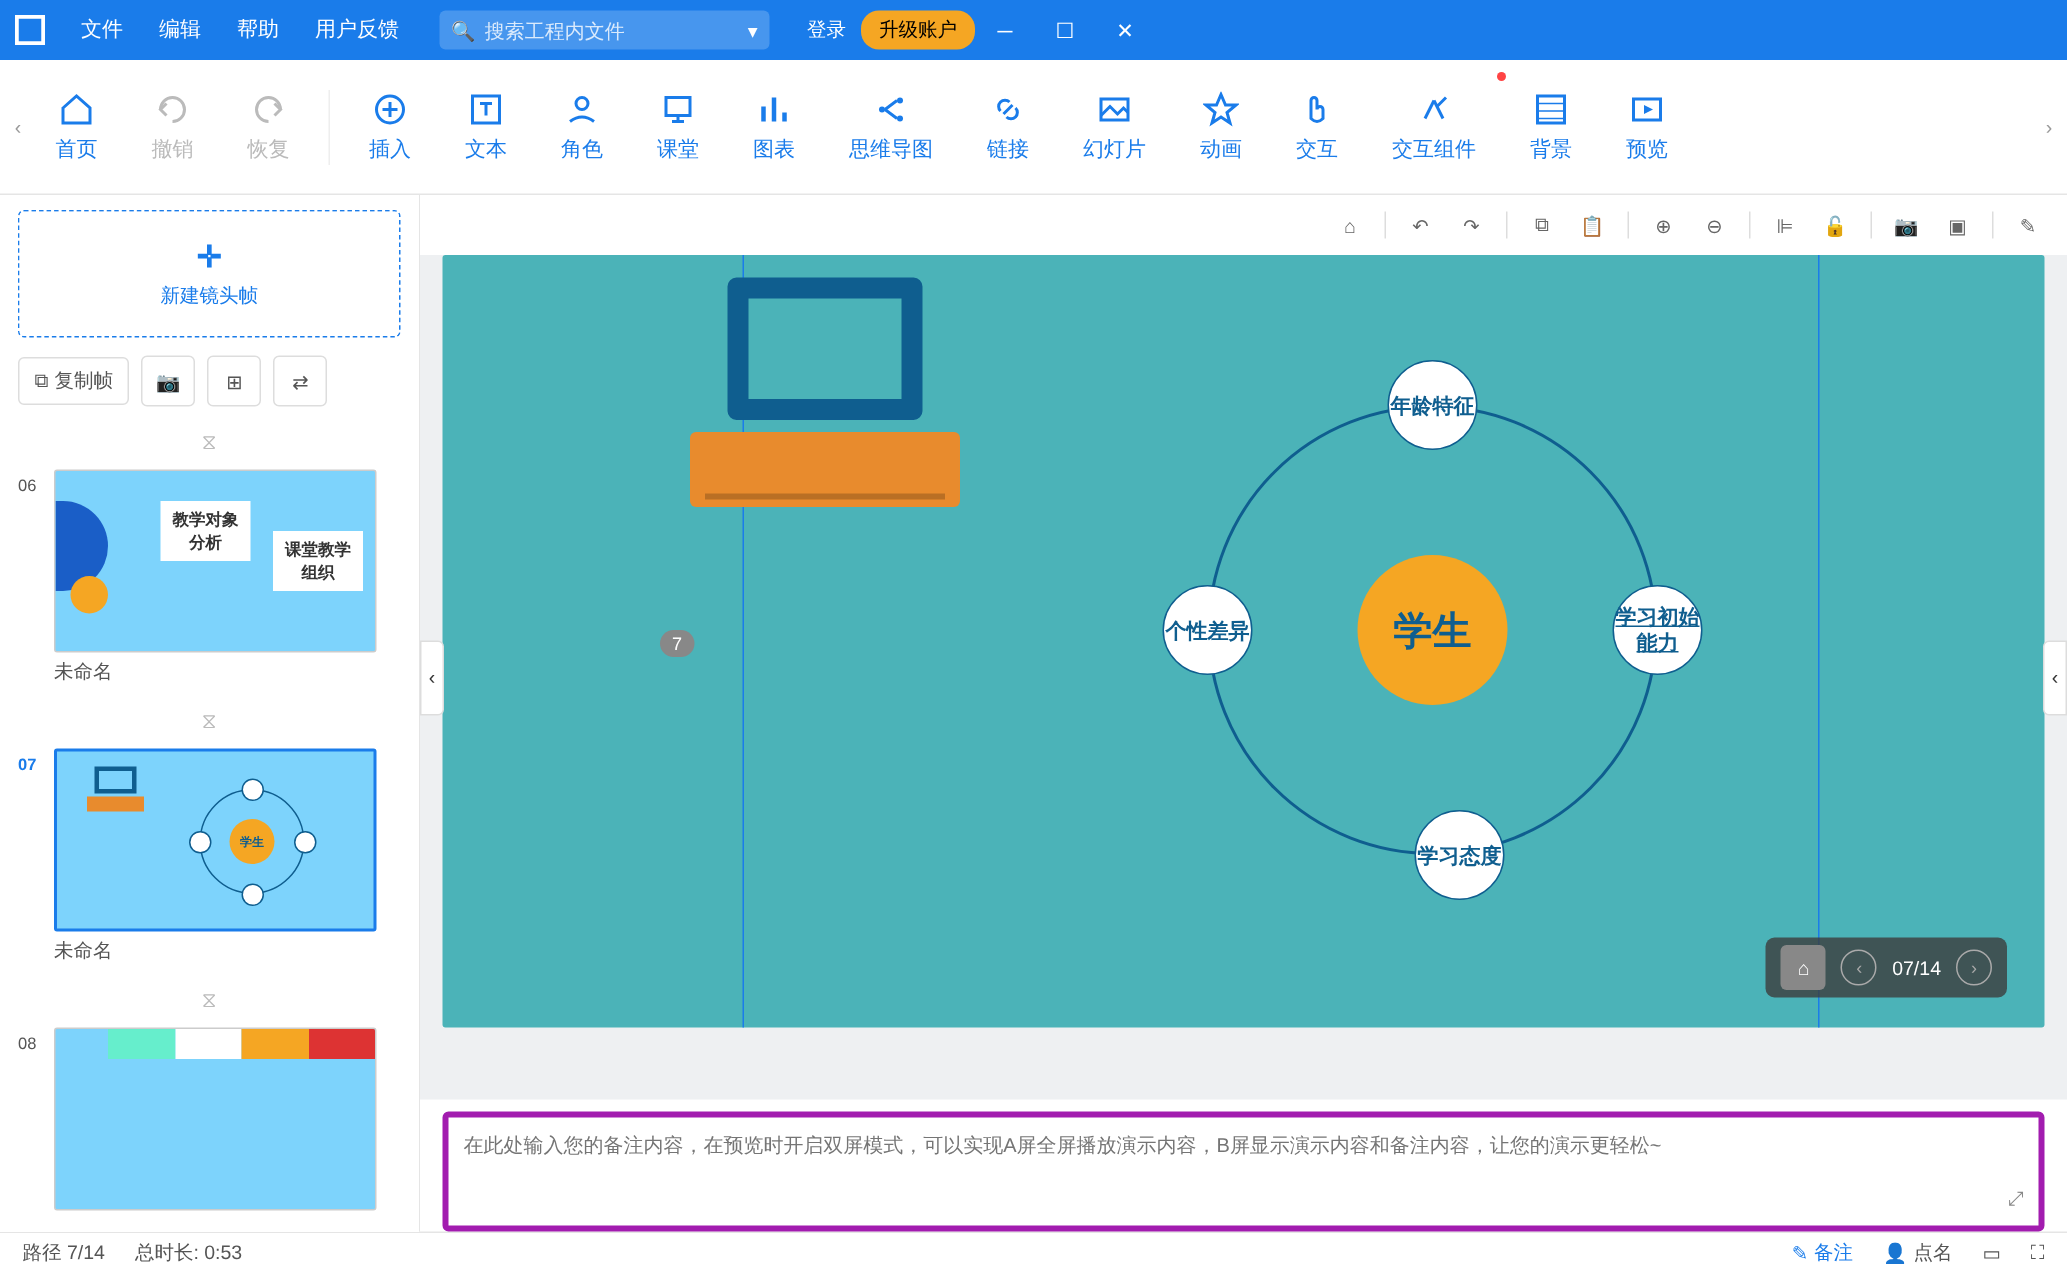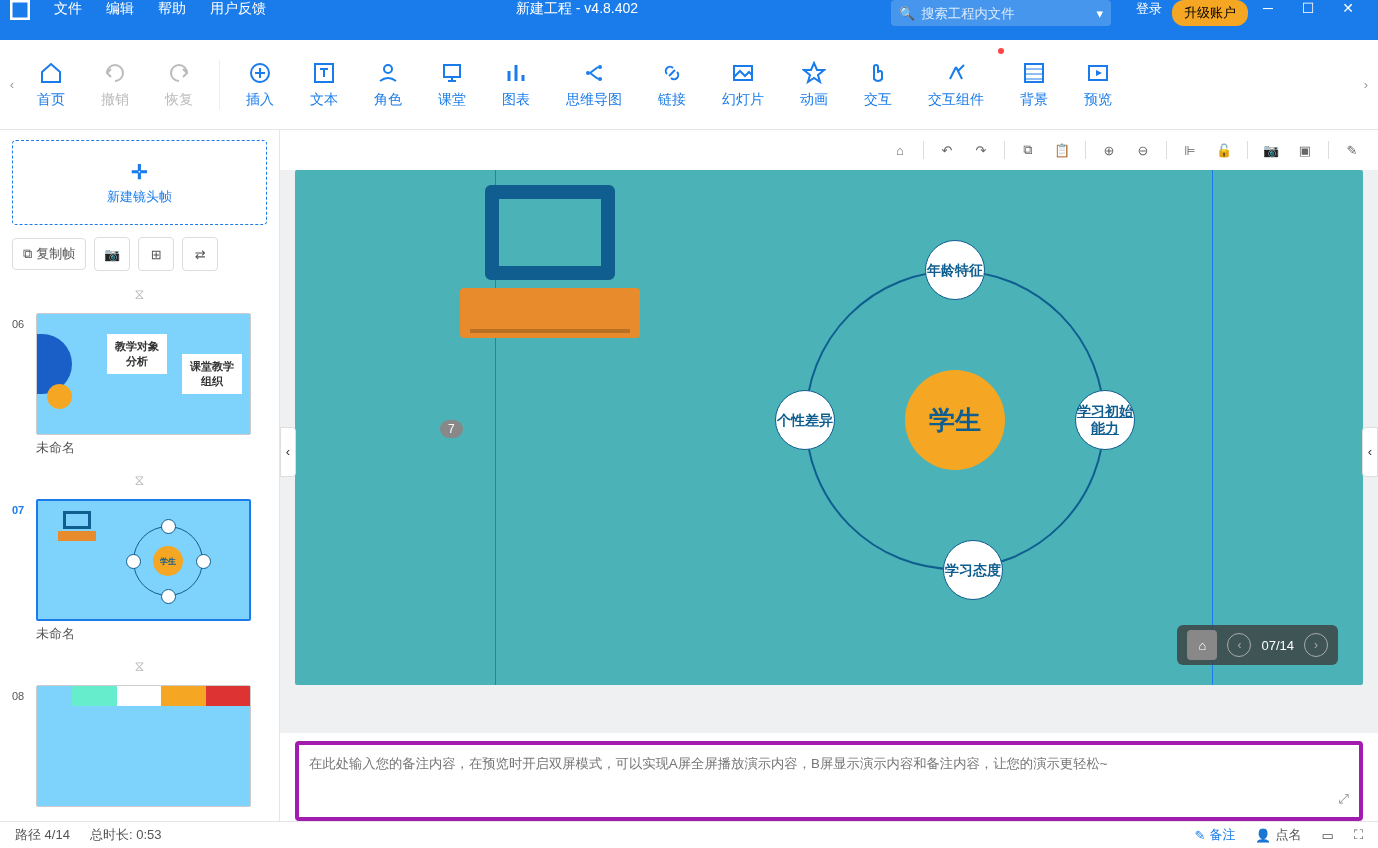--- a/index.html
+++ b/index.html
@@ -1,17 +1,17 @@
 <!DOCTYPE html>
 <html><head>
 <meta charset="utf-8">
 <style>
 *{box-sizing:border-box;margin:0;padding:0;font-family:"Microsoft YaHei",sans-serif;}
 body{width:1378px;height:848px;overflow:hidden;background:#fff;font-size:13px;color:#333;}
-.titlebar{height:40px;background:#1a7cea;display:flex;align-items:flex-start;color:#fff;padding:0 10px;}
+.titlebar{height:40px;background:#1a7cea;display:flex;align-items:center;color:#fff;padding:0 10px;}
 .titlebar .logo{width:20px;height:20px;margin-right:12px;display:flex;align-items:center;justify-content:center;}
 .titlebar .menu-item{padding:0 12px;cursor:pointer;font-size:14px;}
 .titlebar .title{flex:1;text-align:center;font-size:14px;}
 .titlebar .search{width:220px;height:26px;background:rgba(255,255,255,0.2);border-radius:4px;display:flex;align-items:center;padding:0 8px;margin:0 15px;}
 .titlebar .search input{background:none;border:none;color:#000000;outline:none;width:100%;}
 .titlebar .search input::placeholder{color:rgba(255,255,255,0.8);}
 .titlebar .login{margin:0 10px;cursor:pointer;}
 .titlebar .upgrade{background:#f5a623;color:#000;padding:4px 12px;border-radius:12px;cursor:pointer;font-size:13px;}
 .titlebar .winbtn{width:40px;text-align:center;cursor:pointer;font-size:14px;}
 .ribbon{height:90px;background:#fff;border-bottom:1px solid #e5e5e5;display:flex;align-items:center;padding:0 5px;position:relative;}
@@ -95,21 +95,20 @@
 <div class="titlebar">
   <div class="logo">
       <svg viewBox="0 0 16 16">
         <rect x="1" y="1" width="14" height="14" fill="none" stroke="#fff" stroke-width="2"></rect>
       </svg>
     </div>
   <div class="menu-item">文件</div>
   <div class="menu-item">编辑</div>
   <div class="menu-item">帮助</div>
   <div class="menu-item">用户反馈</div>
-  <div class="title">新建工程 - v4.8.402</div>
   <div class="search">
     <span style="margin-right:6px;">🔍</span>
     <input placeholder="搜索工程内文件" style="">
     <span style="margin-left:6px;">▾</span>
   </div>
   <div class="login">登录</div>
   <div class="upgrade">升级账户</div>
   <div class="winbtn">─</div>
   <div class="winbtn">☐</div>
   <div class="winbtn">✕</div>
@@ -384,21 +383,21 @@
 
     <div class="notes">
       <textarea placeholder="在此处输入您的备注内容，在预览时开启双屏模式，可以实现A屏全屏播放演示内容，B屏显示演示内容和备注内容，让您的演示更轻松~" style=""></textarea>
       <div class="expand">⤢</div>
     </div>
   </div>
 </div>
 
 <div class="statusbar">
   <div class="left">
-    <span>路径 4/14</span>
+    <span>路径 7/14</span>
     <span>总时长: 0:53</span>
   </div>
   <div class="right">
     <div class="item active">
         <span>✎</span>
         <span>备注</span>
       </div>
     <div class="item">
         <span>👤</span>
         <span>点名</span>

